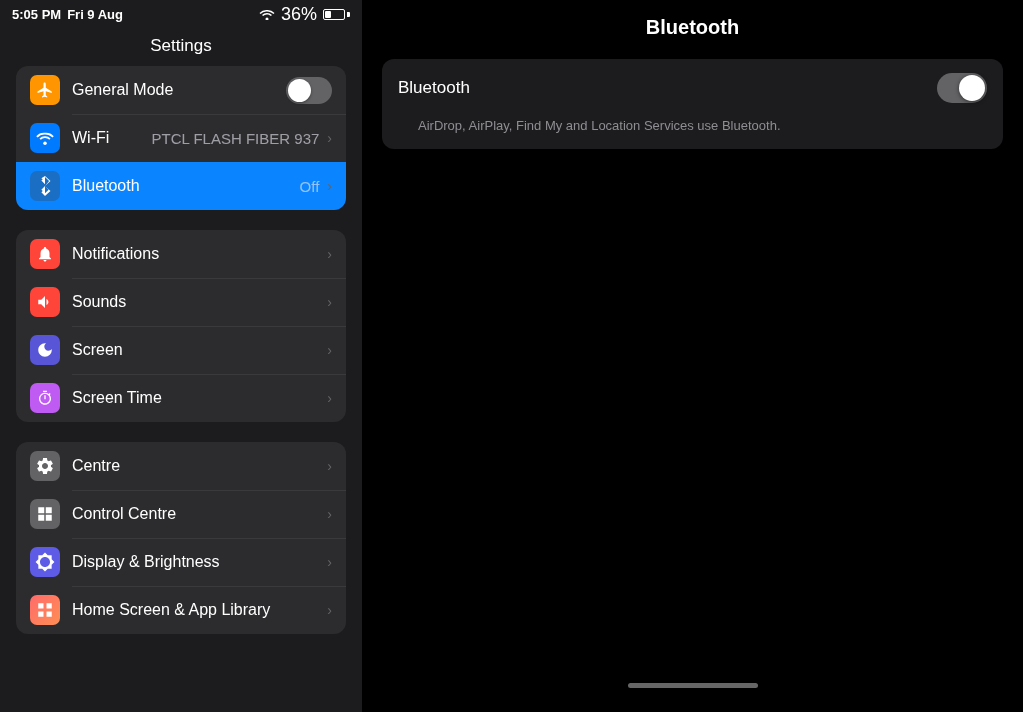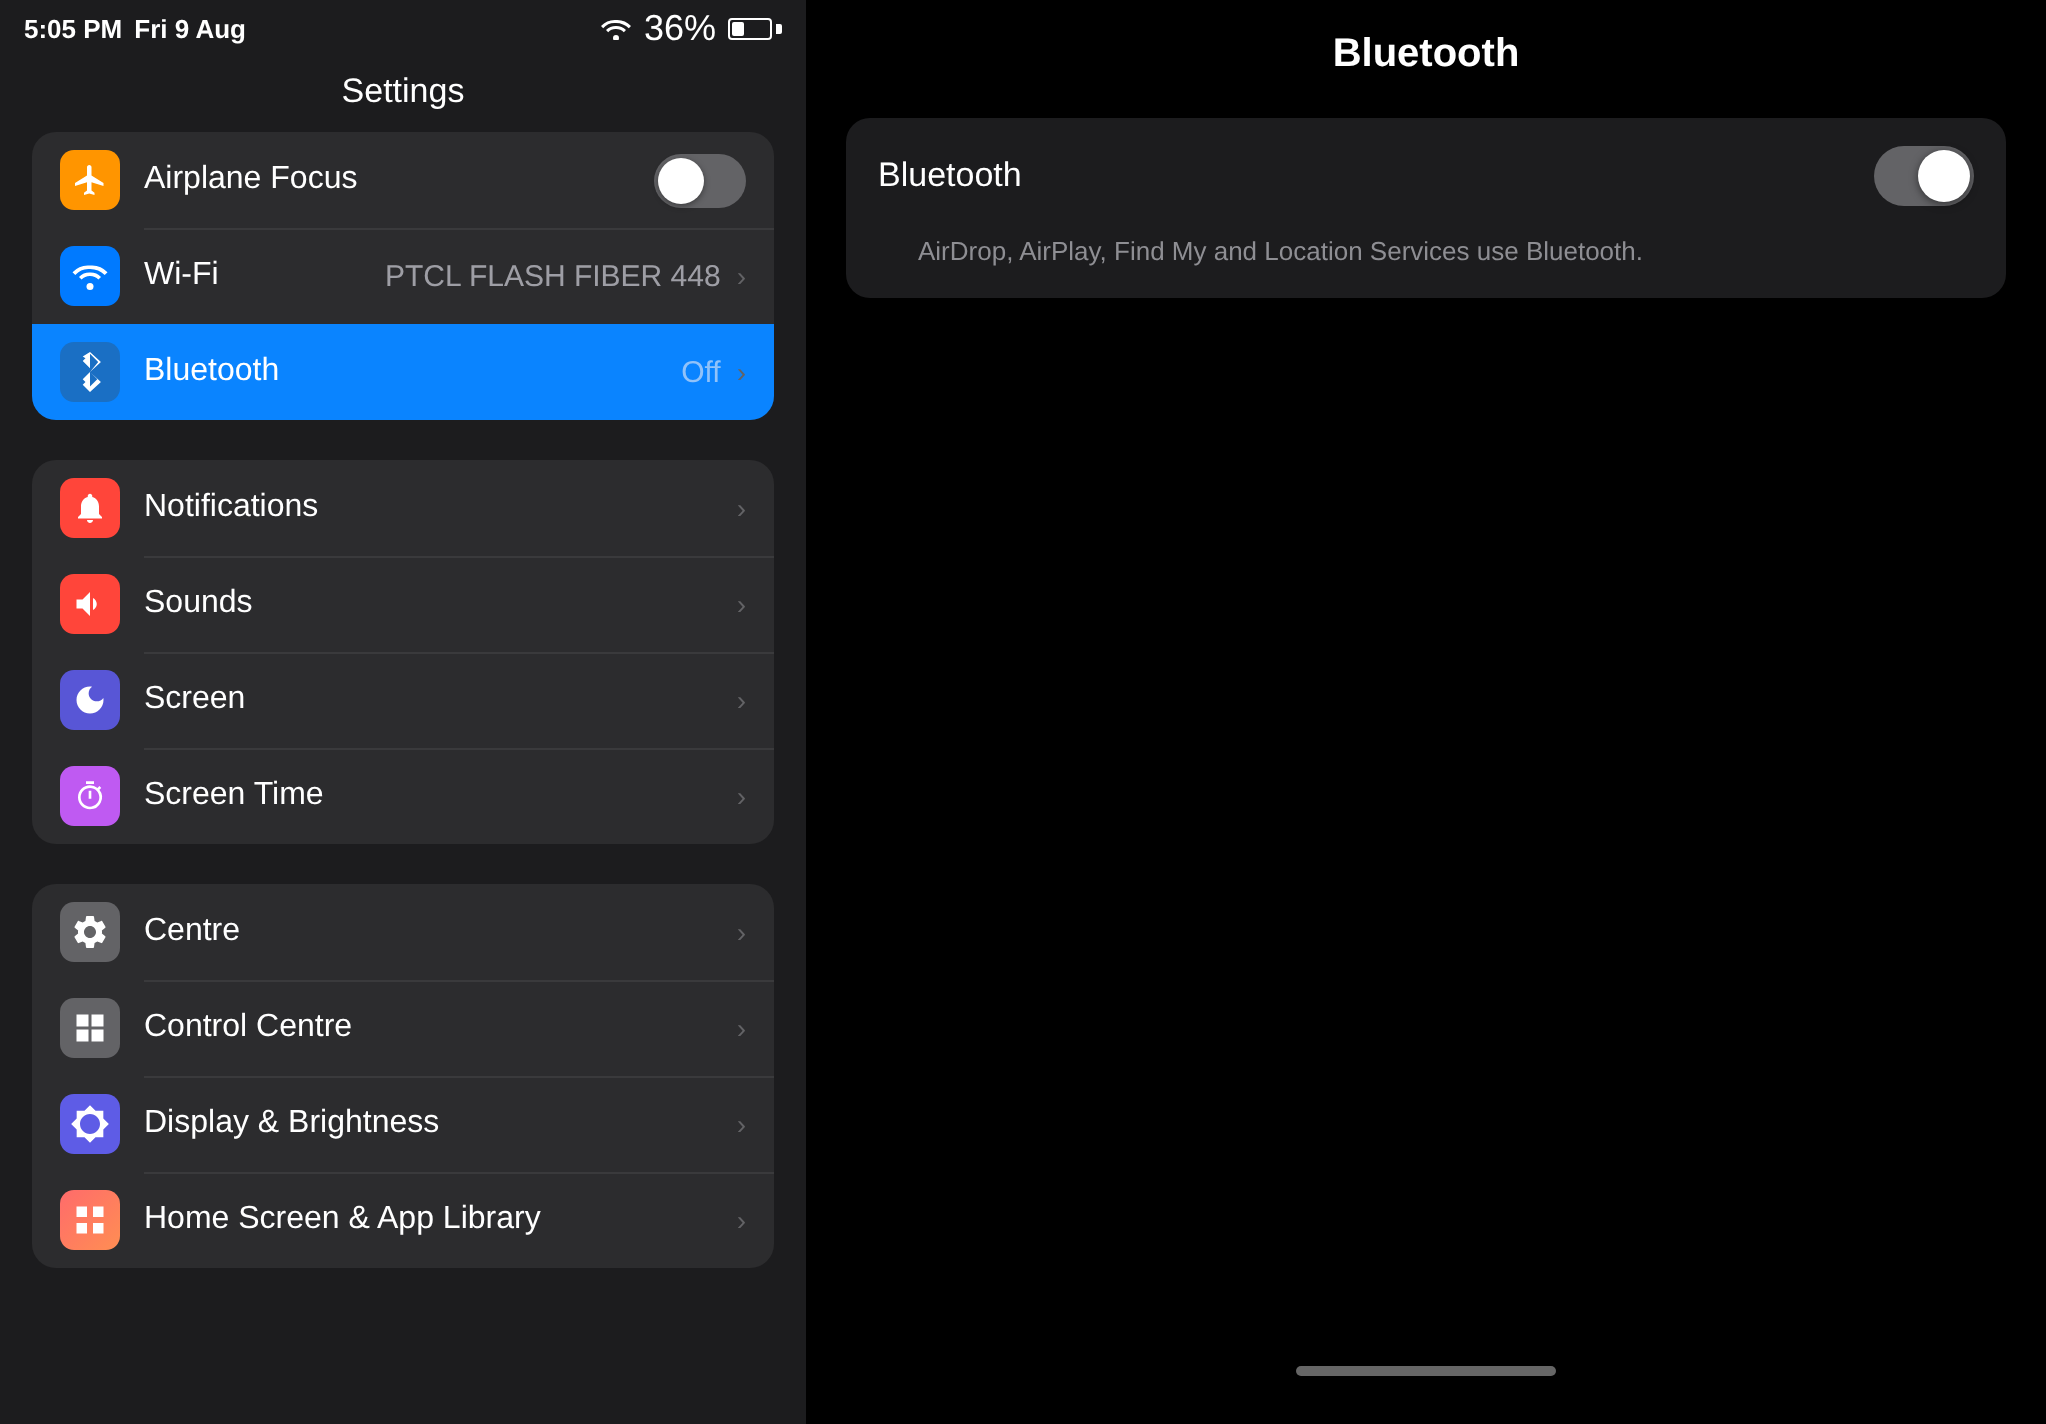--- a/index.html
+++ b/index.html
@@ -9,21 +9,21 @@
       background: #000;
       font-family: -apple-system, 'Helvetica Neue', Arial, sans-serif;
       display: flex;
       flex-direction: row;
       overflow: hidden;
       color: #fff;
     }
 
     
     .left-panel {
-      width: 403px;
+      width: 362px;
       height: 712px;
       background: #1c1c1e;
       display: flex;
       flex-direction: column;
       overflow: hidden;
     }
 
     
     .status-bar {
       height: 28px;
@@ -290,36 +290,36 @@
   <div class="settings-scroll">
 
     <div class="settings-group">
 
       <div class="settings-item">
         <div class="item-icon bg-orange">
           <svg width="18" height="18" viewBox="0 0 24 24" fill="white">
             <path d="M21 16v-2l-8-5V3.5c0-.83-.67-1.5-1.5-1.5S10 2.67 10 3.5V9l-8 5v2l8-2.5V19l-2 1.5V22l3.5-1 3.5 1v-1.5L13 19v-5.5l8 2.5z"></path>
           </svg>
         </div>
-        <span class="item-label">Airplane Focus</span>
+        <span class="item-label">General Mode</span>
         <div class="toggle off">
           <div class="toggle-knob"></div>
         </div>
       </div>
 
       <div class="settings-item">
         <div class="item-icon bg-blue2">
           <svg width="18" height="14" viewBox="0 0 20 16" fill="white">
             <path d="M10 12a2 2 0 1 1 0 4 2 2 0 0 1 0-4z"></path>
             <path d="M10 8c1.9 0 3.6.8 4.8 2l1.5-1.5A8.5 8.5 0 0 0 10 6a8.5 8.5 0 0 0-6.3 2.5L5.2 10A6.5 6.5 0 0 1 10 8z"></path>
             <path d="M10 4c3.3 0 6.2 1.3 8.4 3.4L20 5.9A12 12 0 0 0 10 2 12 12 0 0 0 0 5.9l1.6 1.5A10 10 0 0 1 10 4z"></path>
           </svg>
         </div>
         <span class="item-label">Wi-Fi</span>
-        <span class="item-value">PTCL FLASH FIBER  448</span>
+        <span class="item-value">PTCL FLASH FIBER  937</span>
         <span class="chevron">›</span>
       </div>
 
       <div class="settings-item active">
         <div class="item-icon" style="background:#1a6fc4;">
           <svg width="14" height="20" viewBox="0 0 14 22" fill="white">
             <path d="M11.5 5.5L7 1v8l-4-4 1.5-1.5L3 2.5 7 0l6 5.5L7 11l4 4-4 4V11l-4 4 1.5 1.5-1.5 1.5L7 22l6-5.5L7 11z"></path>
           </svg>
         </div>
         <span class="item-label">Bluetooth</span>

